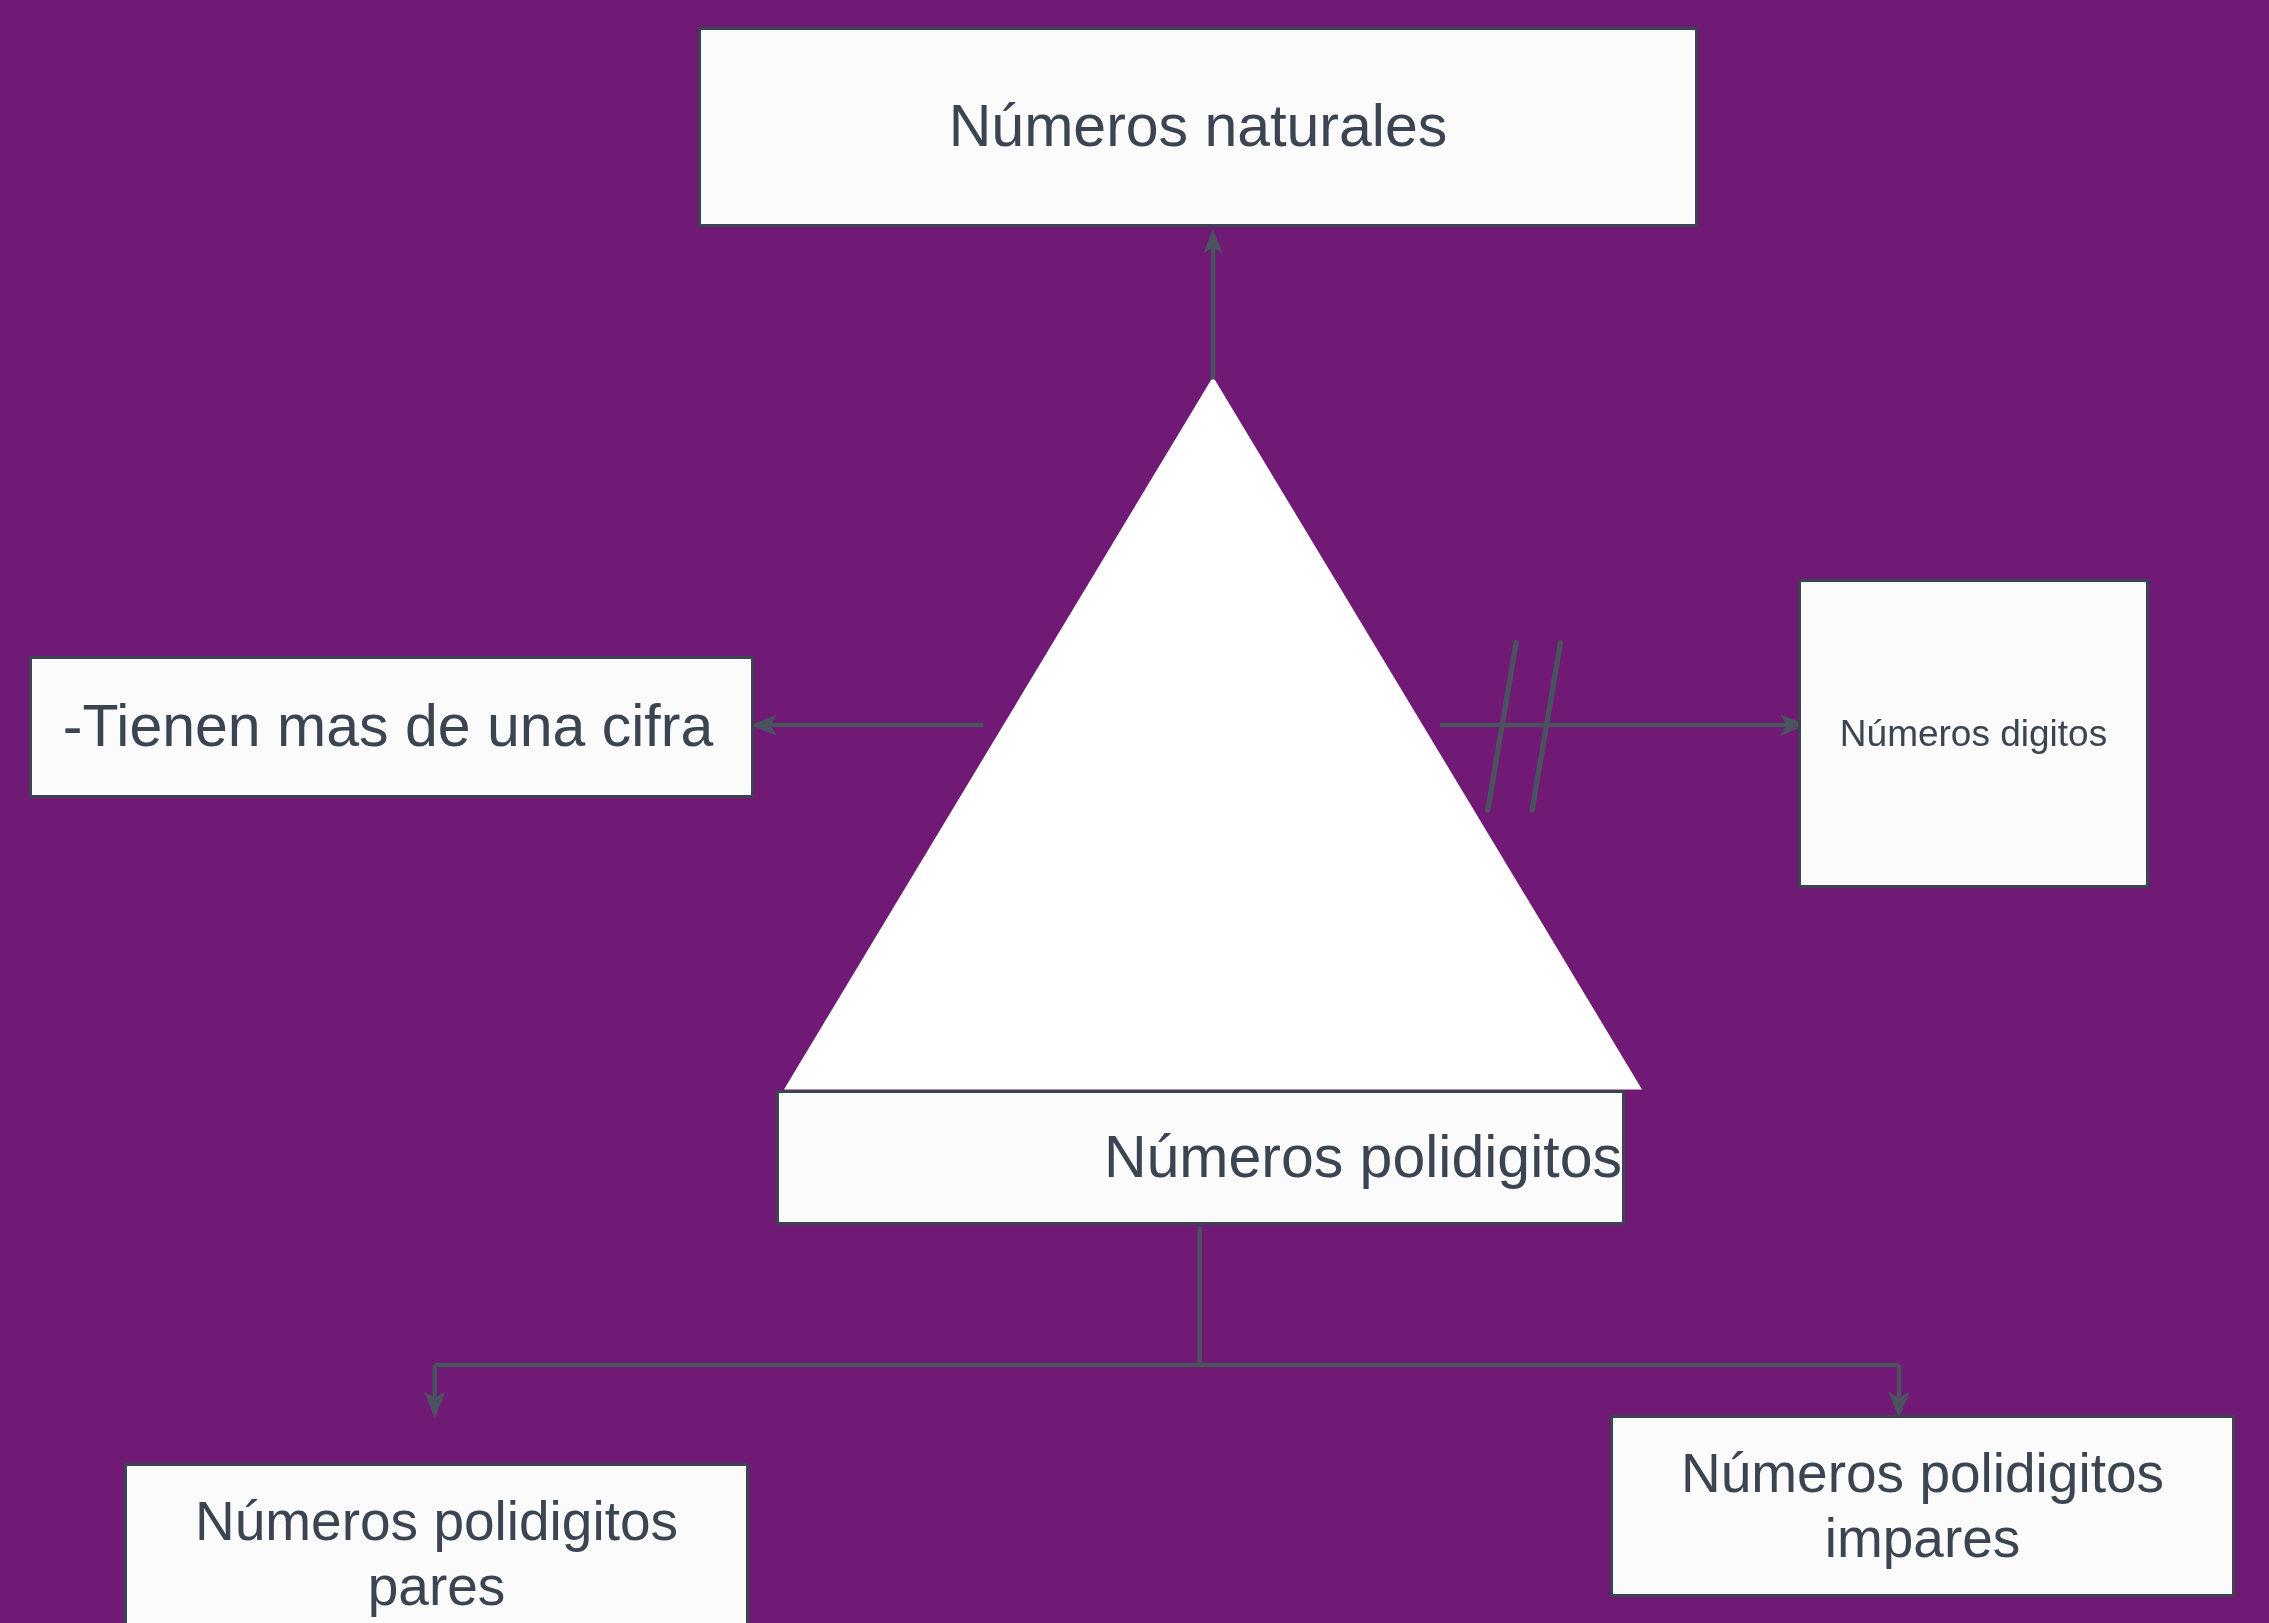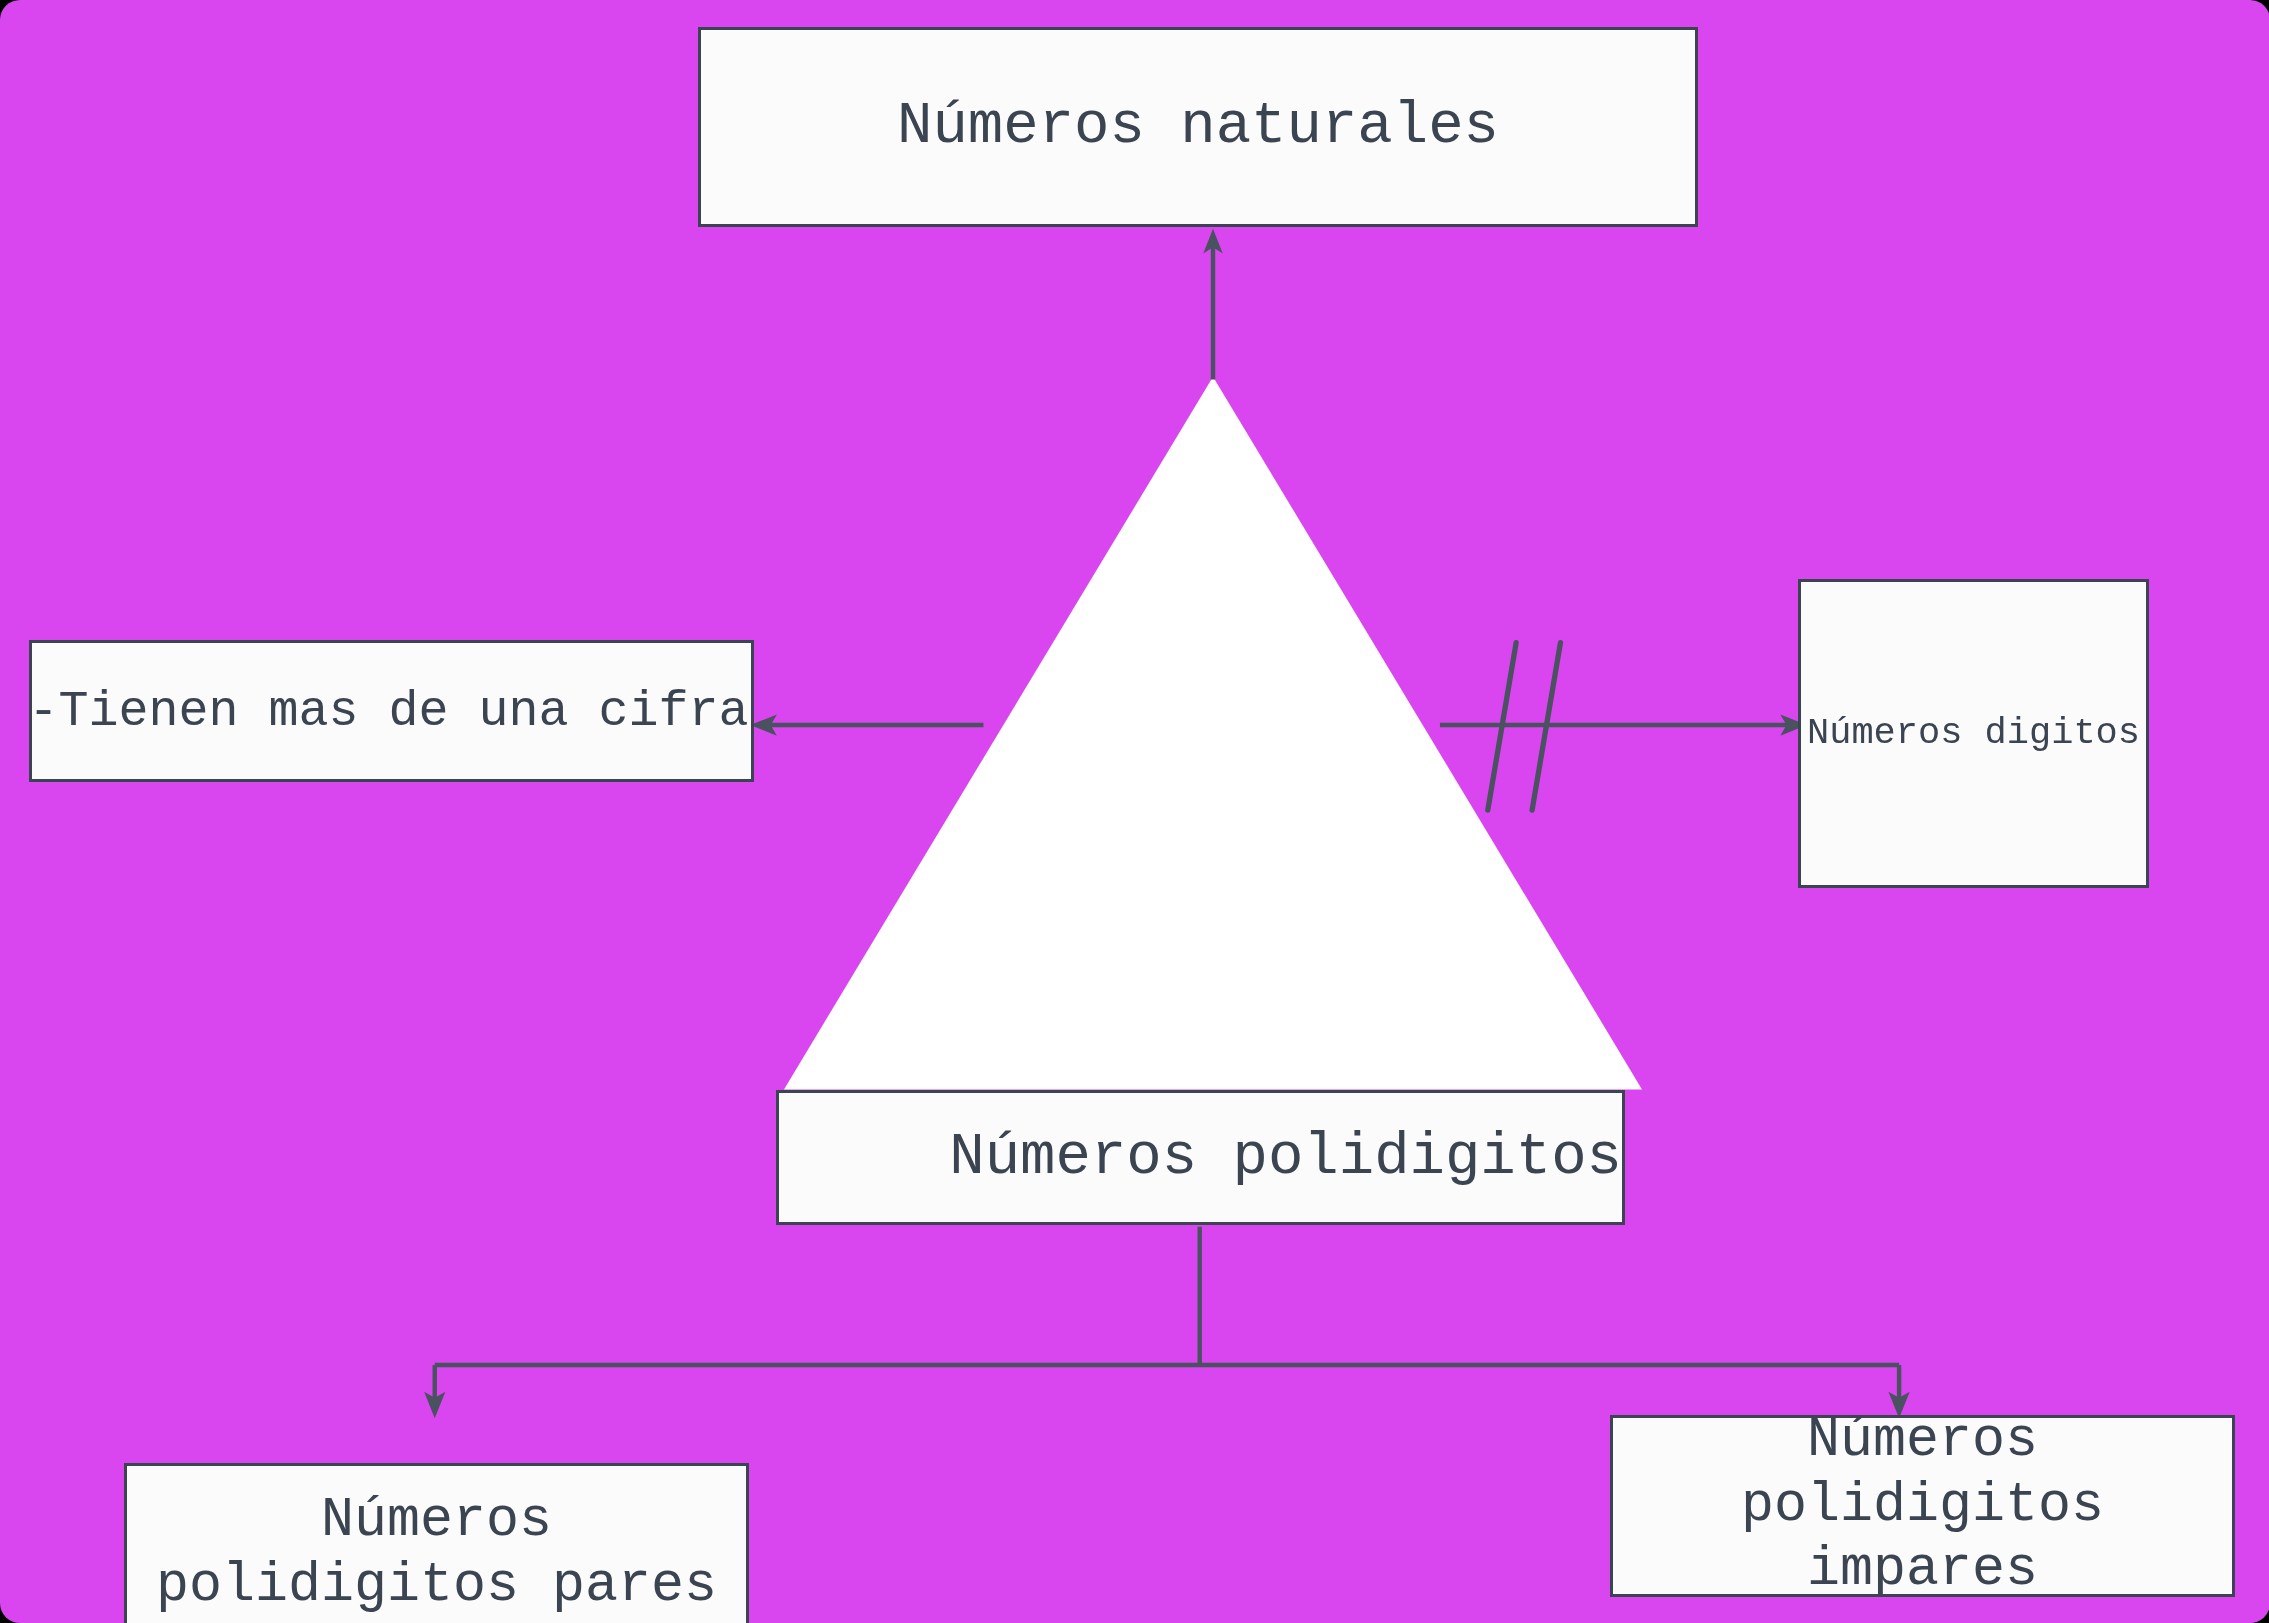--- a/index.html
+++ b/index.html
@@ -4,24 +4,23 @@
 <style>
   html, body {
     margin: 0;
     padding: 0;
     background: #000000;
   }
   #canvas {
     position: relative;
     width: 2270px;
     height: 1623px;
-    background: #d946ef;
+    background: #701a75;
     overflow: hidden;
-    font-family: Liberation Mono, monospace;
-    border-radius: 20px;
+    font-family: Liberation Sans, sans-serif;
   }
   .svg-layer {
     position: absolute;
     left: 0;
     top: 0;
     width: 2270px;
     height: 1623px;
     pointer-events: none;
   }
   .node {
@@ -45,24 +44,24 @@
   
   #node-naturales {
     left: 698px;
     top: 26.6px;
     width: 1000px;
     height: 200px;
     font-size: 59px;
   }
   #node-cifra {
     left: 29px;
-    top: 640px;
+    top: 656px;
     width: 725px;
     height: 142px;
-    font-size: 50px;
+    font-size: 59px;
     overflow: visible;
   }
   #node-cifra .node-label {
     position: relative;
     transform: translateX(-3.5px);
   }
   #node-digitos {
     left: 1798px;
     top: 579px;
     width: 351px;

